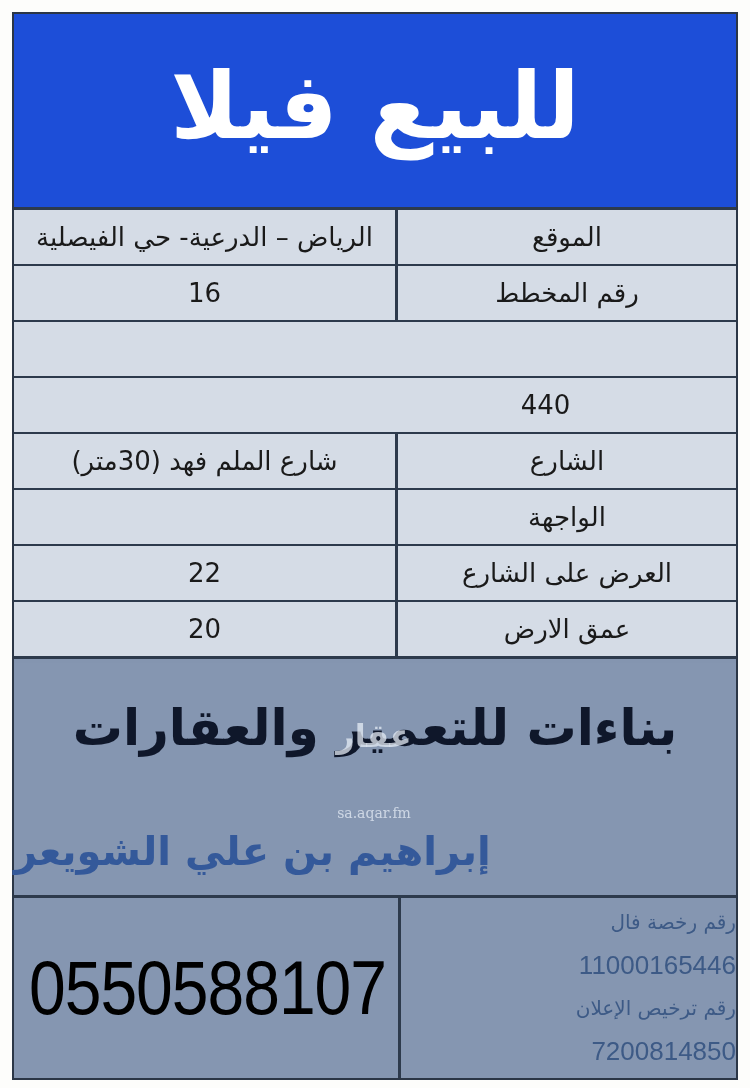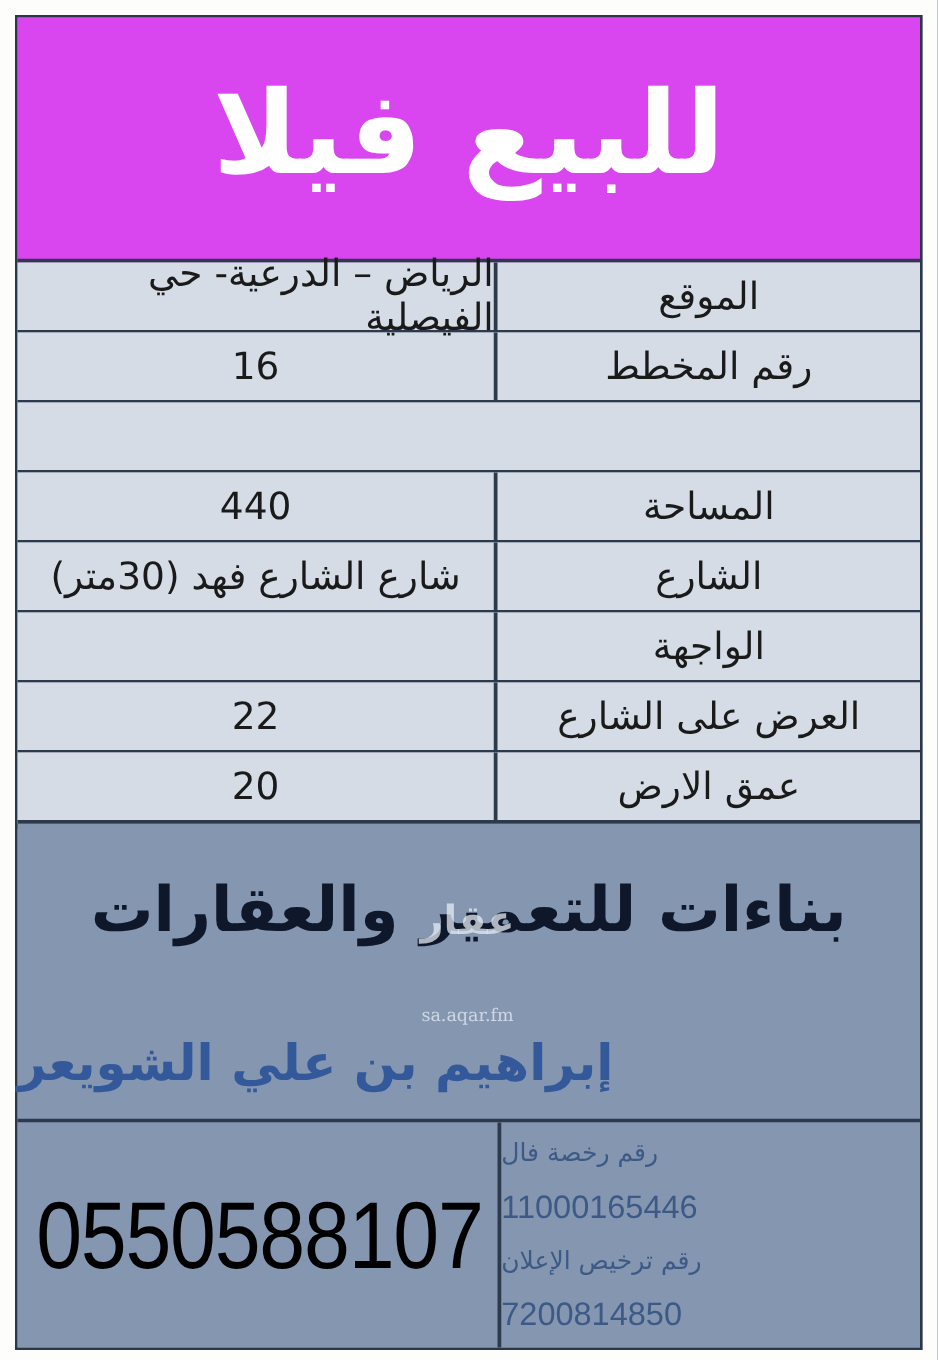--- a/index.html
+++ b/index.html
@@ -14,21 +14,21 @@
     position: absolute;
     left: 12px; top: 12px;
     width: 722px; height: 1064px;
     border: 2px solid #2b3646;
     box-sizing: content-box;
     background: #8495b0;
   }
   .header {
     position: absolute; left: 0; top: 0;
     width: 722px; height: 193px;
-    background: #d946ef;
+    background: #1d4ed8;
     border-bottom: 3px solid #2d3a4c;
     display: flex; align-items: center; justify-content: center;
   }
   .header-title {
     color: #ffffff;
     font-family: "DejaVu Sans", sans-serif;
     font-weight: bold;
     font-size: 92px;
     direction: rtl;
     letter-spacing: 0;
@@ -43,21 +43,21 @@
     flex-direction: row-reverse;
     height: 54px;
     border-bottom: 2px solid #2d3a4c;
     background: #d5dce6;
   }
   .row:last-child { border-bottom: 3px solid #2d3a4c; }
   .cell {
     display: flex; align-items: center; justify-content: center;
     direction: rtl;
     color: #1a1a1a;
-    font-size: 30px;
+    font-size: 26px;
     font-family: "DejaVu Sans", sans-serif;
   }
   .cell.label { width: 338px; border-left: 3px solid #2d3a4c; }
   .cell.value { width: 381px; }
   .company {
     position: absolute; left: 0; top: 649px;
     width: 722px; height: 232px;
     background: #8596b1;
     border-bottom: 3px solid #2d3a4c;
   }
@@ -94,21 +94,21 @@
   }
   .footer {
     position: absolute; left: 0; top: 884px;
     width: 722px; height: 180px;
     display: flex; flex-direction: row-reverse;
     background: #8596b1;
   }
   .licenses {
     width: 338px; height: 180px;
     border-left: 3px solid #2d3a4c;
-    display: flex; flex-direction: column; align-items: flex-start; justify-content: space-around;
+    display: flex; flex-direction: column; align-items: flex-end; justify-content: space-around;
     padding: 4px 0;
     box-sizing: border-box;
     color: #3d5a86;
   }
   .lic-label { font-size: 20px; direction: rtl; line-height: 24px; }
   .lic-number { font-size: 26px; line-height: 30px; font-family: "Liberation Sans", sans-serif; }
   .phone-cell {
     width: 381px; height: 180px;
     display: flex; align-items: center; justify-content: center;
   }
@@ -134,26 +134,25 @@
       <div class="cell label">الموقع</div>
       <div class="cell value">الرياض – الدرعية- حي الفيصلية</div>
     </div>
     <div class="row">
       <div class="cell label">رقم المخطط</div>
       <div class="cell value">16</div>
     </div>
     <div class="row">
     </div>
     <div class="row">
-      <div class="cell label">المساحة</div>
       <div class="cell value">440</div>
     </div>
     <div class="row">
       <div class="cell label">الشارع</div>
-      <div class="cell value">شارع الشارع فهد (30متر)</div>
+      <div class="cell value">شارع الملم فهد (30متر)</div>
     </div>
     <div class="row">
       <div class="cell label">الواجهة</div>
     </div>
     <div class="row">
       <div class="cell label">العرض على الشارع</div>
       <div class="cell value">22</div>
     </div>
     <div class="row">
       <div class="cell label">عمق الارض</div>

